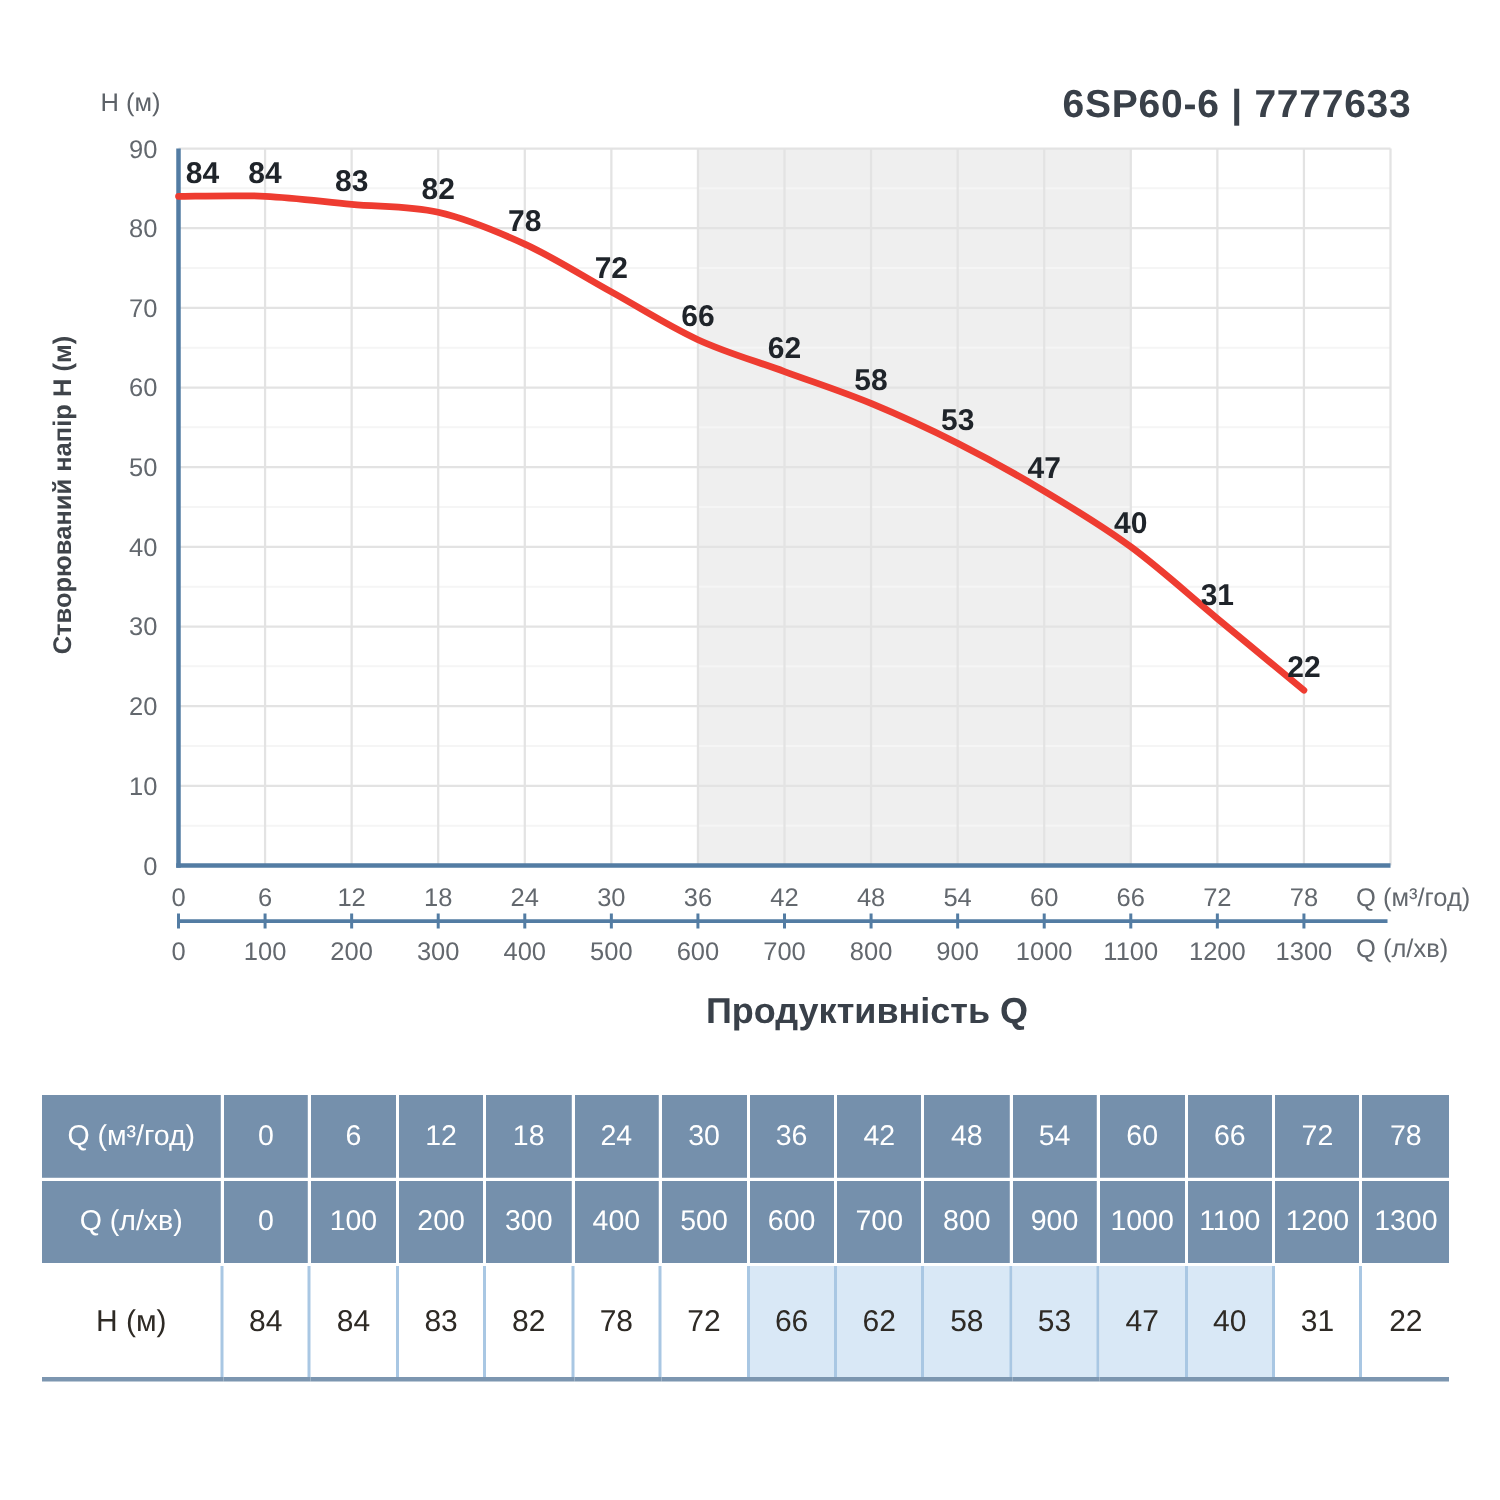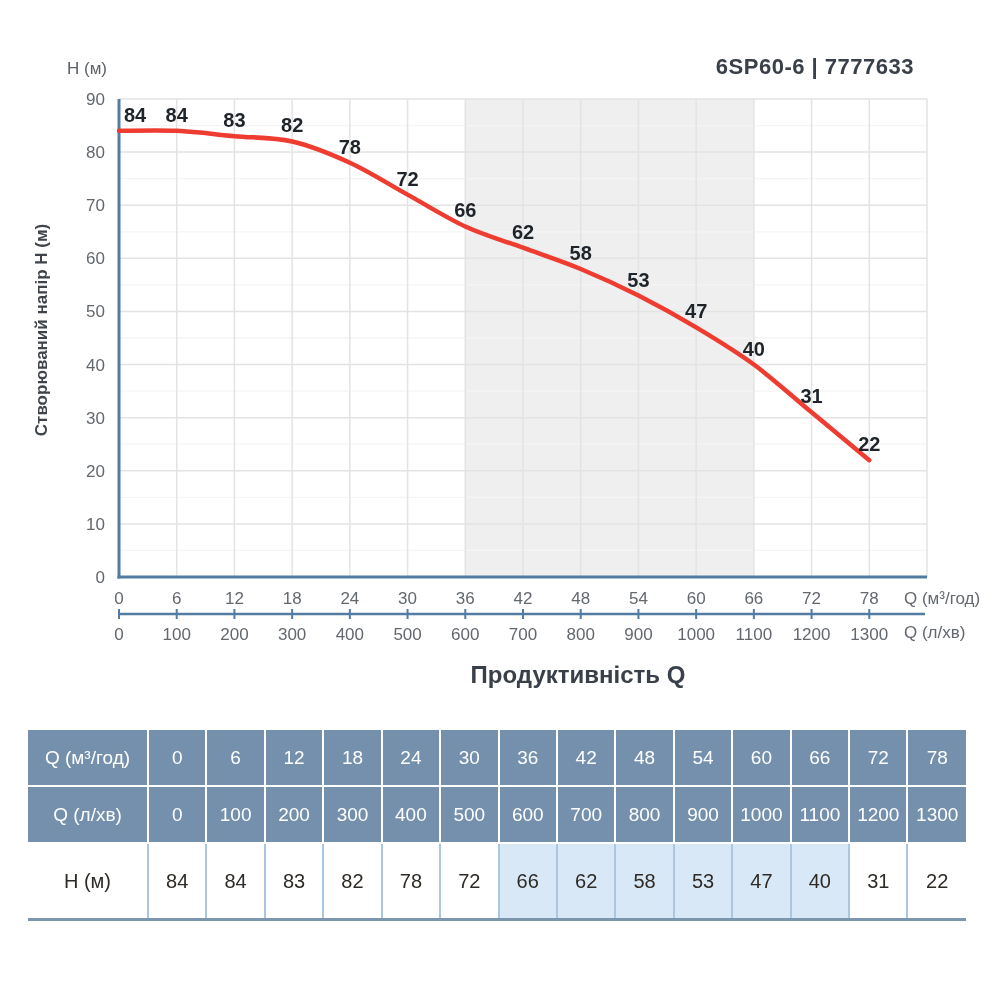--- a/index.html
+++ b/index.html
@@ -1,18 +1,18 @@
 <!DOCTYPE html>
 <html><head>
 <meta charset="utf-8">
 <style>
   html,body{margin:0;padding:0;background:#ffffff;}
   body{font-family:"Liberation Sans","DejaVu Sans",sans-serif;width:1000px;height:1000px;position:relative;overflow:hidden;}
   .abs{position:absolute;}
-  .chart-title{right:86px;top:54px;font-size:22px;font-weight:700;color:#394049;letter-spacing:.5px;}
+  .chart-title{right:59px;top:54px;font-size:26px;font-weight:700;color:#394049;letter-spacing:.5px;}
   .y-axis-unit{left:67px;top:59px;font-size:17px;color:#5d6268;}
   .y-axis-name{left:42px;top:330px;transform:translate(-50%,-50%) rotate(-90deg);white-space:nowrap;font-size:17px;font-weight:700;color:#3f444a;}
   .eff-label{left:610px;top:542px;transform:translateX(-50%);font-size:16px;color:#9a9ea3;white-space:nowrap;}
   .x-unit-1{left:904px;top:589px;font-size:17px;color:#63686e;white-space:nowrap;}
   .x-unit-2{left:904px;top:623px;font-size:17px;color:#63686e;white-space:nowrap;}
   .x-axis-name{left:578px;top:661px;transform:translateX(-50%);font-size:24px;font-weight:700;color:#394049;white-space:nowrap;}
   #chart-svg{left:0;top:0;}
   
   .tbl-wrap{left:28px;top:730px;width:938px;}
   table.pump{border-collapse:collapse;table-layout:fixed;width:938px;}

